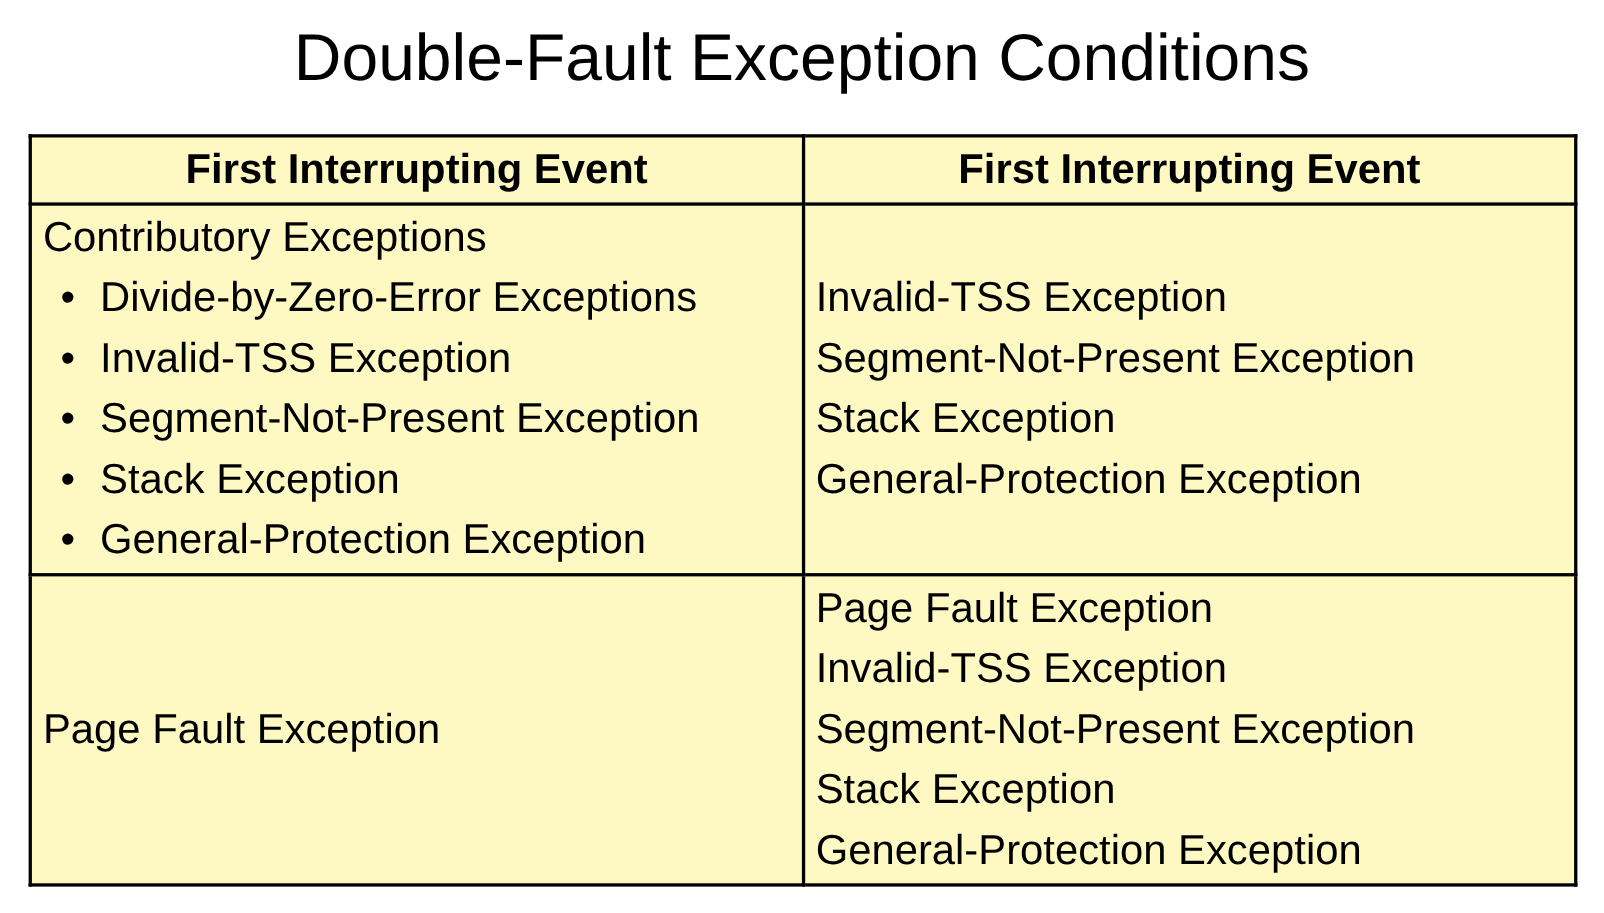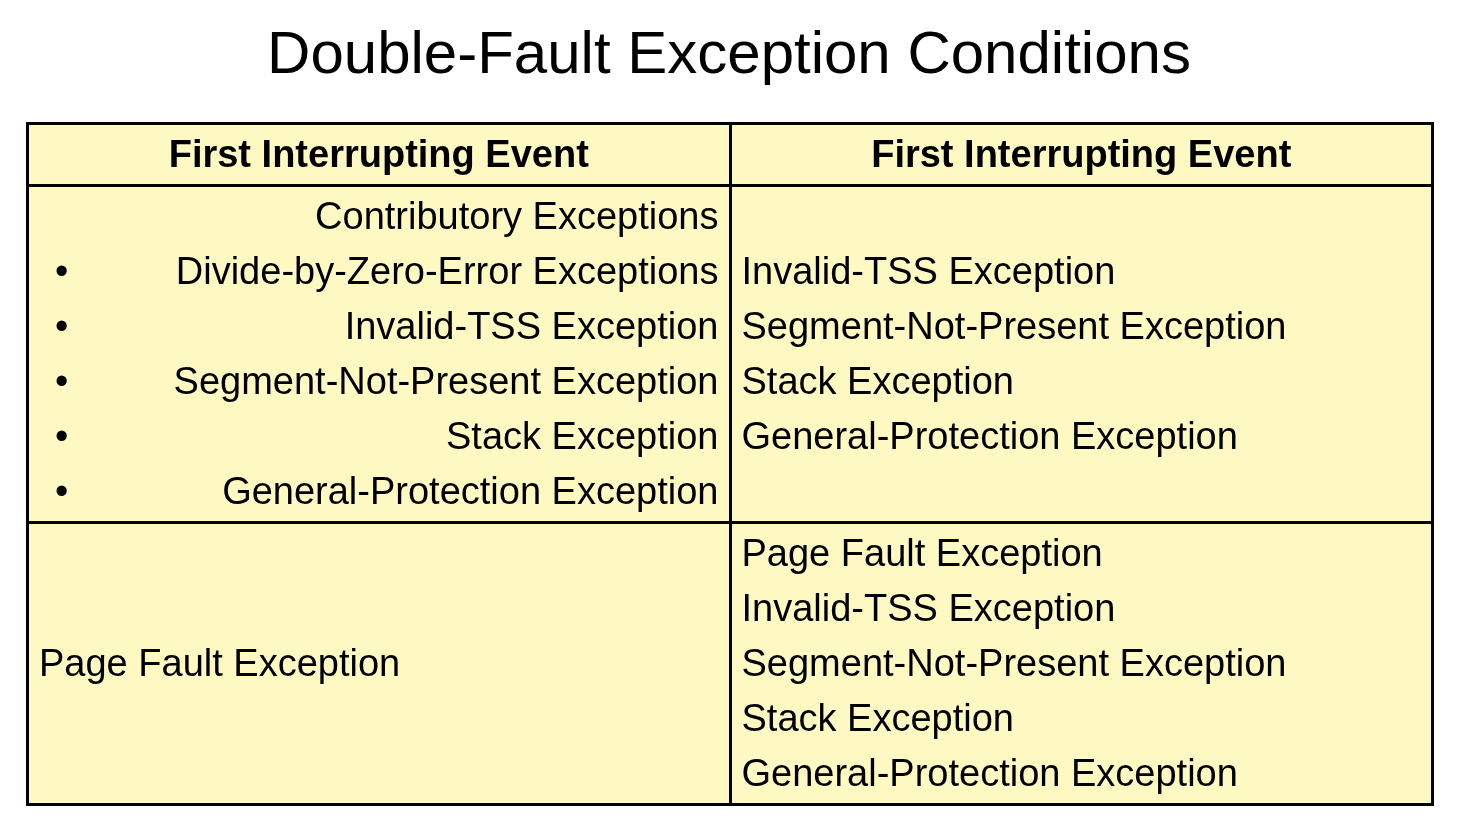--- a/index.html
+++ b/index.html
@@ -48,21 +48,21 @@
     text-align: center;
     vertical-align: middle;
     width: 50%;
   }
   .conditions-table td {
     font-size: 38px;
     padding: 2px 10px;
   }
   tr.row-contributory { height: 336px; }
   tr.row-pagefault   { height: 279px; }
-  .cell-top    { vertical-align: top; text-align: right; }
+  .cell-top    { vertical-align: top; }
   .cell-middle { vertical-align: middle; }
   .cell-line {
     line-height: 55px;
     white-space: nowrap;
   }
   .bullet-item {
     position: relative;
     padding-left: 52px;
     line-height: 55px;
     white-space: nowrap;

